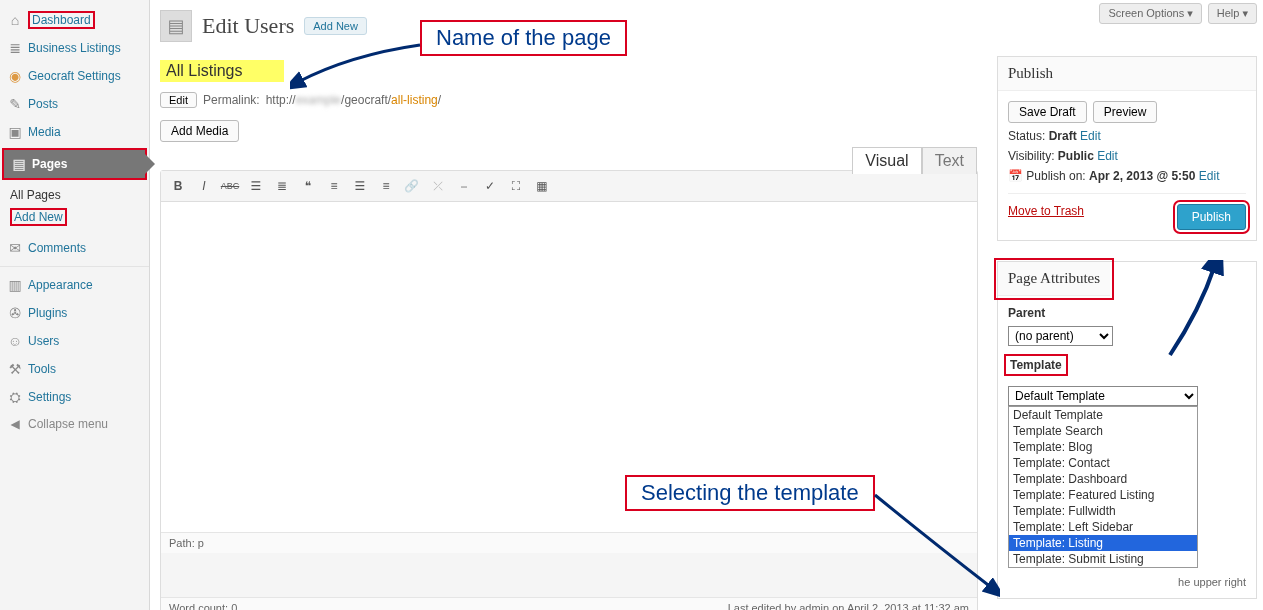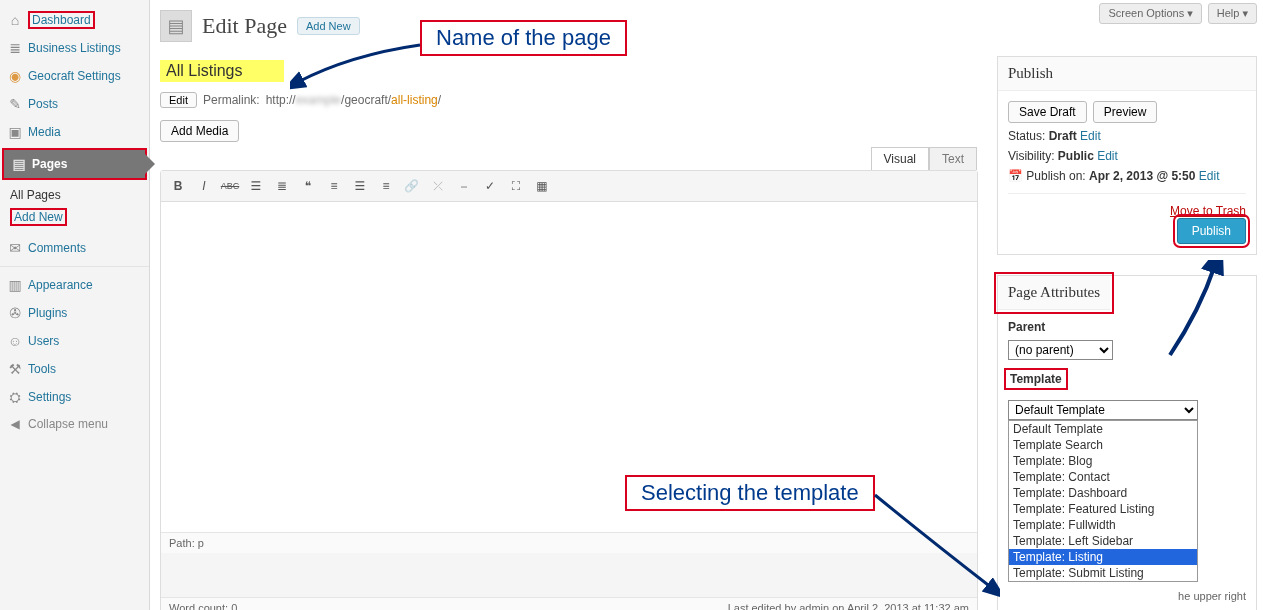--- a/index.html
+++ b/index.html
@@ -33,38 +33,38 @@
 .title-input { margin-top: 18px; width: 124px; padding: 2px 6px; font-size: 16px; background: #ffff66; display: inline-block; }
 .permalink-row { margin-top: 10px; font-size: 12px; color: #666; display: flex; align-items: center; gap: 6px; }
 .permalink-row button { font-size: 11px; padding: 1px 8px; background: #fafafa; border: 1px solid #bbb; border-radius: 3px; cursor: pointer; }
 .blur { filter: blur(2px); color: #aaa; }
 .slug { color: #d98500; }
 
 .media-btn { margin-top: 12px; background: #fafafa; border: 1px solid #bbb; border-radius: 3px; padding: 3px 10px; font-size: 12px; cursor: pointer; }
 
 .editor-wrap { margin-top: 2px; border: 1px solid #ddd; background: #f5f5f5; border-radius: 3px; position: relative; }
 .editor-tabs { position: absolute; top: -24px; right: 0; display: flex; }
-.editor-tab { border: 1px solid #ccc; border-bottom: none; padding: 4px 12px; font-size: 12px; background: #f1f1f1; color: #777; cursor: pointer; }
+.editor-tab { border: 1px solid #ccc; border-bottom: none; padding: 4px 12px; font-size: 16px; background: #f1f1f1; color: #777; cursor: pointer; }
 .editor-tab.active { background: #fff; color: #333; }
 .toolbar { display: flex; align-items: center; gap: 4px; padding: 4px 6px; border-bottom: 1px solid #ddd; background: #f5f5f5; }
 .tbtn { width: 22px; height: 22px; border: 1px solid transparent; display: flex; align-items: center; justify-content: center; font-size: 12px; color: #555; cursor: pointer; }
 .editor-canvas { background: #fff; height: 330px; }
 .editor-footer { display: flex; justify-content: space-between; padding: 4px 8px; font-size: 11px; color: #666; border-top: 1px solid #e5e5e5; background: #fafafa; margin-top: 44px; }
 .path-row { font-size: 11px; color: #666; padding: 4px 8px; border-top: 1px solid #e5e5e5; background: #fafafa; }
 
 
 .rcol { position: absolute; right: 6px; top: 56px; width: 260px; }
 .metabox { border: 1px solid #ddd; background: #fff; margin-bottom: 20px; }
 .metabox h3 { font-family: Georgia, serif; font-weight: normal; font-size: 15px; padding: 8px 10px; border-bottom: 1px solid #eee; background: #fafafa; }
 .metabox .mb-body { padding: 10px; font-size: 12px; }
 .btnrow { display: flex; gap: 6px; }
 .wbtn { background: #fafafa; border: 1px solid #bbb; border-radius: 3px; padding: 3px 10px; font-size: 12px; cursor: pointer; }
 .status-line { margin: 6px 0; color: #333; }
 .status-line a { color: #21759b; }
-.trash-pub { display: flex; justify-content: space-between; align-items: flex-end; margin-top: 10px; padding-top: 10px; border-top: 1px solid #eee; flex-direction: column; }
+.trash-pub { display: flex; justify-content: space-between; align-items: flex-start; margin-top: 10px; padding-top: 10px; border-top: 1px solid #eee; }
 .trash { color: #bc0b0b; text-decoration: underline; }
 .publish-btn { background: #2ea2cc; border: 1px solid #1e7aa0; color: #fff; padding: 5px 14px; font-size: 12px; cursor: pointer; border-radius: 3px; }
 .red-outline { outline: 2px solid #d9001f; outline-offset: 2px; }
 
 .pa-label { font-weight: bold; margin-bottom: 6px; display: block; }
 .sel { width: 105px; border: 1px solid #888; font-size: 12px; padding: 1px 2px; background: #fff; }
 .sel-wide { width: 190px; }
 .dd-open { border: 1px solid #999; width: 190px; margin-top: 0; background: #fff; font-size: 12px; }
 .dd-open .opt { padding: 1px 4px; cursor: pointer; }
 .dd-open .opt.sel-hl { background: #2266dd; color: #fff; }
@@ -138,21 +138,21 @@
 </div>
 
 <div class="topbar">
   <div class="topbtn">Screen Options ▾</div>
   <div class="topbtn">Help ▾</div>
 </div>
 
 <div class="main">
   <div class="page-header">
     <div class="page-icon">▤</div>
-    <h1 class="page-title">Edit Page</h1>
+    <h1 class="page-title">Edit Users</h1>
     <span class="add-new-btn">Add New</span>
   </div>
 
   <div class="title-input">All Listings</div>
 
   <div class="permalink-row">
     <button>Edit</button>
     <span>Permalink:</span>
     <span>
       <span>http://</span><span class="blur">example</span><span>/geocraft/</span><span class="slug">all-listing</span><span>/</span>

